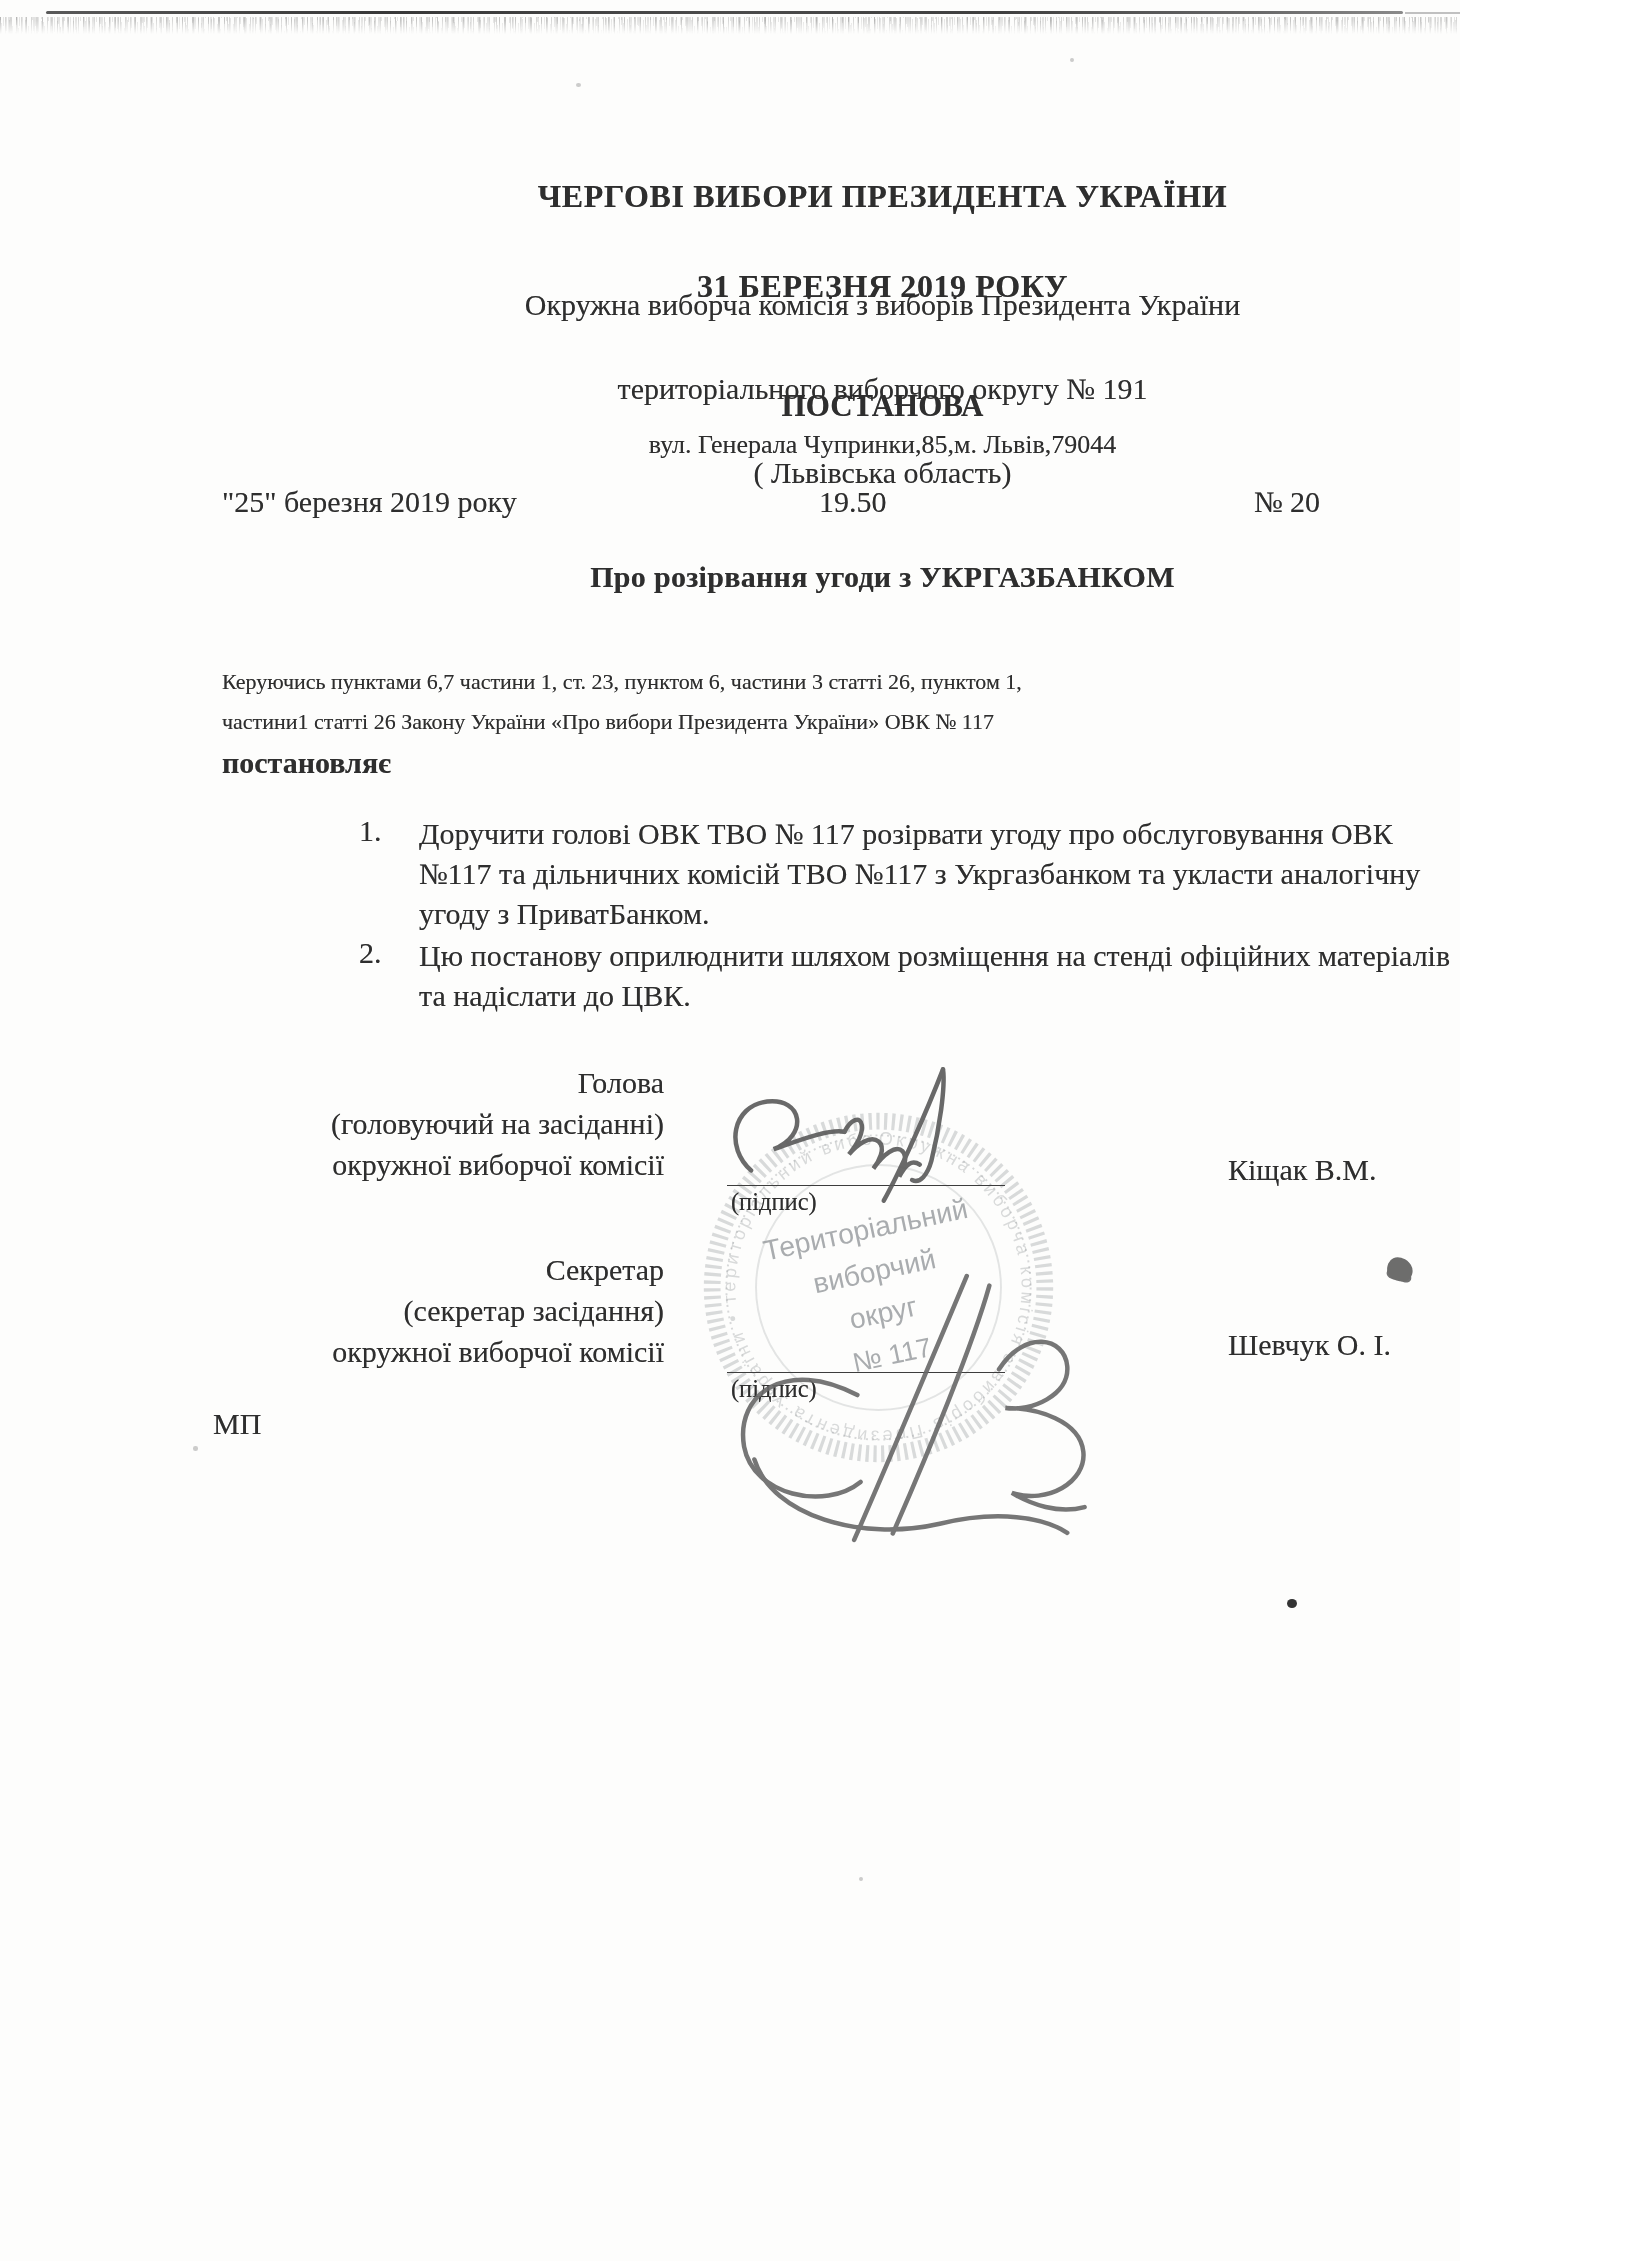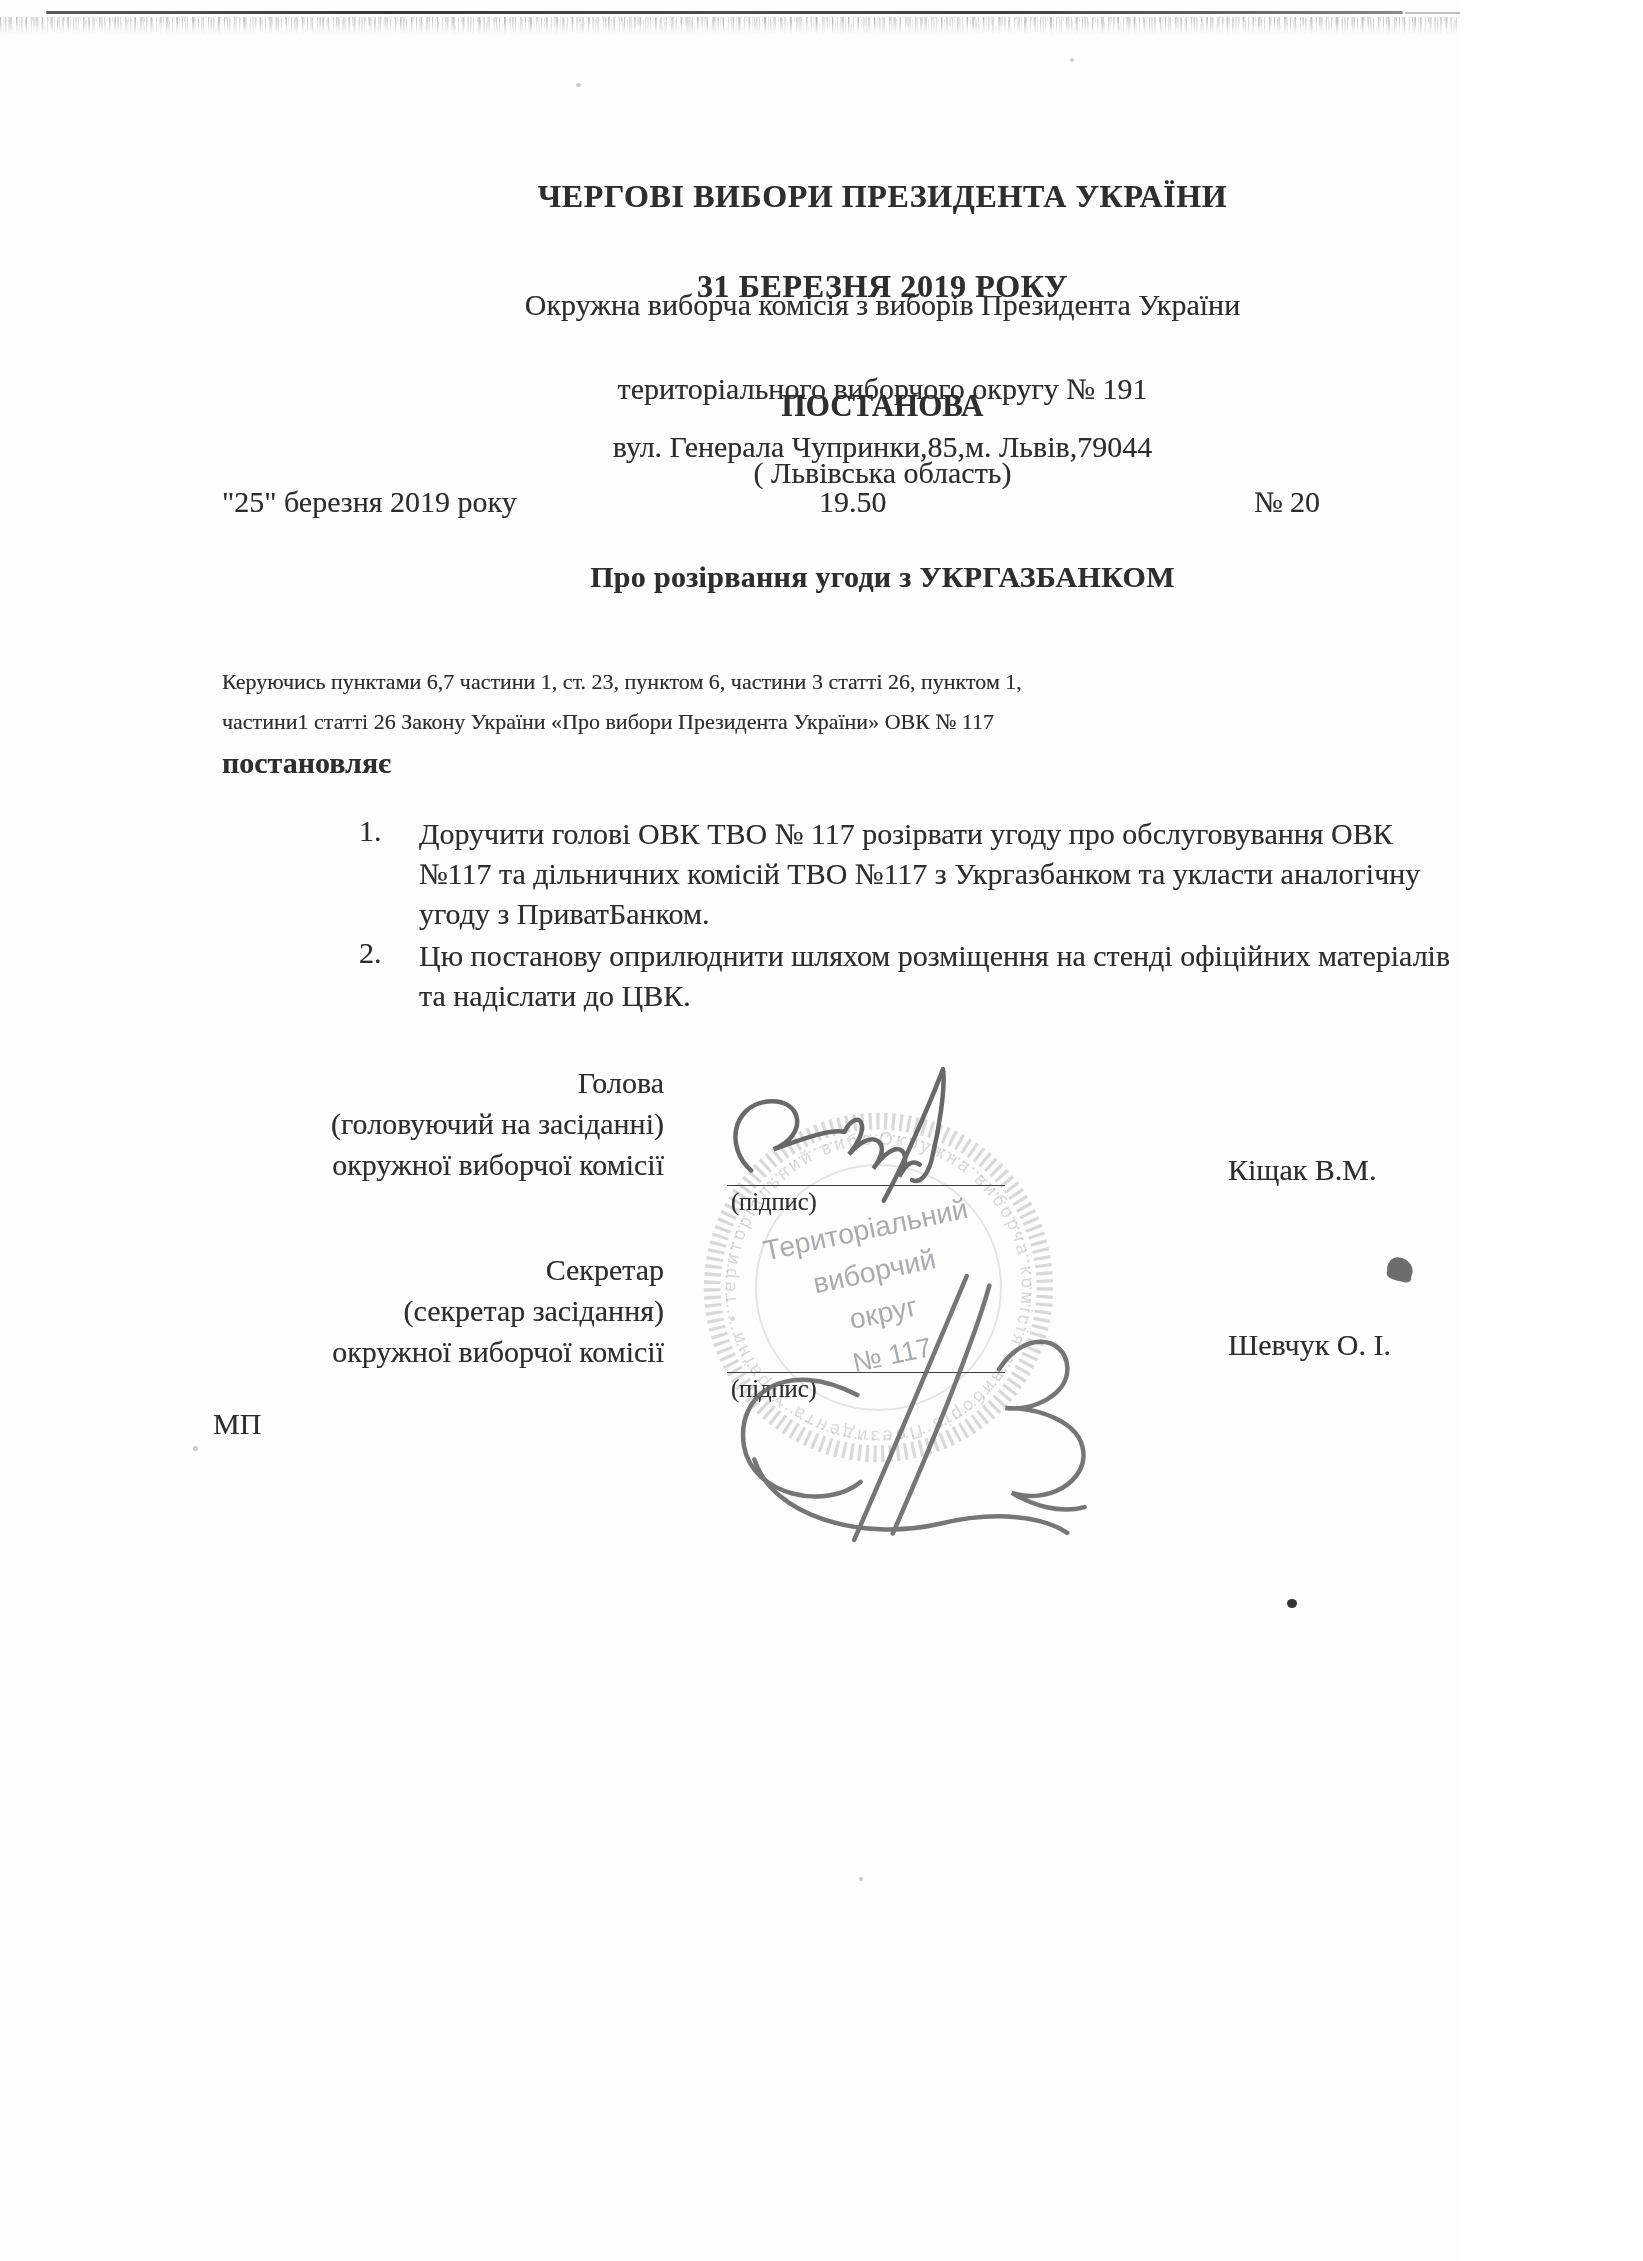--- a/index.html
+++ b/index.html
@@ -9,21 +9,21 @@
     font-family:"Liberation Serif","DejaVu Serif",serif;
     color:#2e2e2e;
   }
   .t{position:absolute; white-space:pre-line;}
   .soft{text-shadow:0 0 0.6px rgba(60,60,60,.55);}
   
   .centered{left:122px; width:1521px; text-align:center;}
   .title{top:129px; font-size:32px; font-weight:bold; line-height:45px; letter-spacing:0.6px;}
   .org{top:242px; font-size:30px; line-height:42px;}
   .doctype{top:388px; font-size:31px; font-weight:bold;}
-  .address{top:430px; font-size:30px;}
+  .address{top:430px; font-size:26px;}
   .meta-row{position:absolute; top:485px; left:0; width:1644px; height:39px; font-size:30px;}
   .meta-date{position:absolute; left:222px;}
   .meta-time{position:absolute; left:819px;}
   .meta-num{position:absolute; left:1254px;}
   .subject{top:560px; font-size:30px; font-weight:bold; letter-spacing:0.3px;}
   .preamble{top:662px; left:222px; width:1289px; font-size:22px; line-height:40px;}
   .resolves{top:746px; left:222px; font-size:30px; font-weight:bold;}
   .li-num{position:absolute; left:359px; font-size:30px;}
   .li-text{position:absolute; left:419px; width:1057px; font-size:30px; line-height:40px;}
   .li1{top:814px;} .li2{top:936px;}

